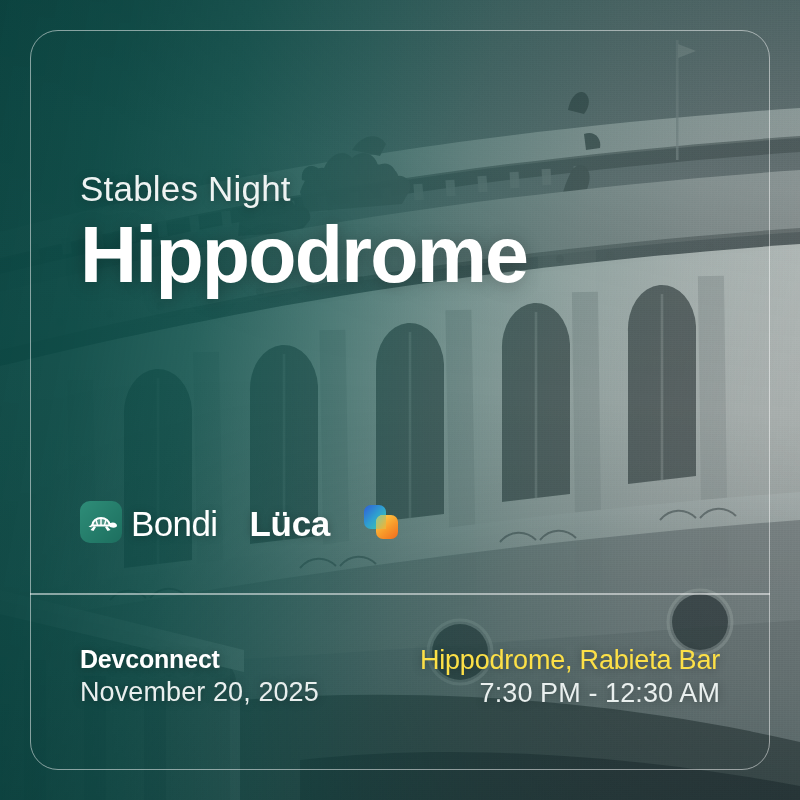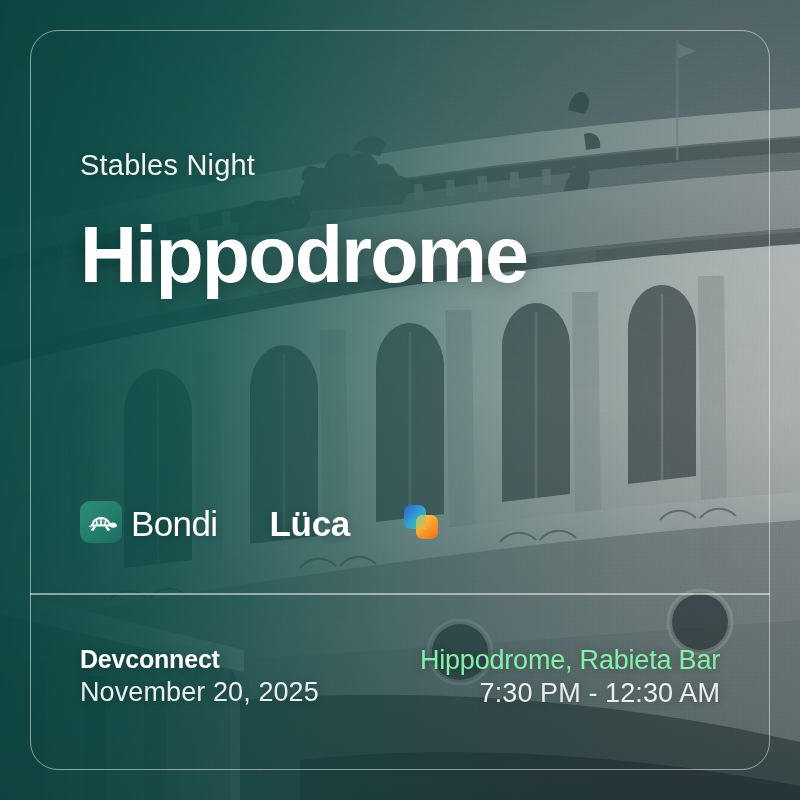--- a/index.html
+++ b/index.html
@@ -76,22 +76,22 @@
     z-index:6;
   }
 
   
   #content {
     position:absolute; inset:0; z-index:8;
   }
 
   .eyebrow {
     position:absolute;
-    left:80px; top:149px;
-    font-size:29px;
+    left:80px; top:169px;
+    font-size:35px;
     font-weight:400;
     letter-spacing:.2px;
     color:#eef3f2;
     text-shadow:0 1px 10px rgba(0,0,0,.30);
     text-align:center;
   }
 
   .title {
     position:absolute;
     left:80px; top:218px;
@@ -105,21 +105,21 @@
   }
   .title .line { display:block; }
 
   
   #sponsors {
     position:absolute;
     left:80px; top:497px;
     height:54px;
     display:flex;
     align-items:center;
-    gap:52px;
+    gap:32px;
   }
   .sponsor {
     display:flex;
     align-items:center;
     gap:9px;
     height:54px;
   }
   .sponsor-mark {
     flex:0 0 auto;
     display:block;
@@ -155,21 +155,21 @@
     letter-spacing:-.2px;
     text-shadow:0 1px 10px rgba(0,0,0,.32);
   }
   .f-line {
     font-size:27px; font-weight:400;
     color:#e9efee;
     margin-top:3px;
     letter-spacing:.1px;
     text-shadow:0 1px 10px rgba(0,0,0,.32);
   }
-  #footer-right .f-strong { font-weight:400; color:#86efac; font-size:27px; }
+  #footer-right .f-strong { font-weight:400; color:#fde047; font-size:27px; }
   #footer-right .f-line { margin-top:2px; }
 </style>
 </head>
 <body>
 
 <div id="poster">
 
   <div id="photo-layer">
     <svg viewBox="0 0 800 800" preserveAspectRatio="none" xmlns="http://www.w3.org/2000/svg">
       <defs>

